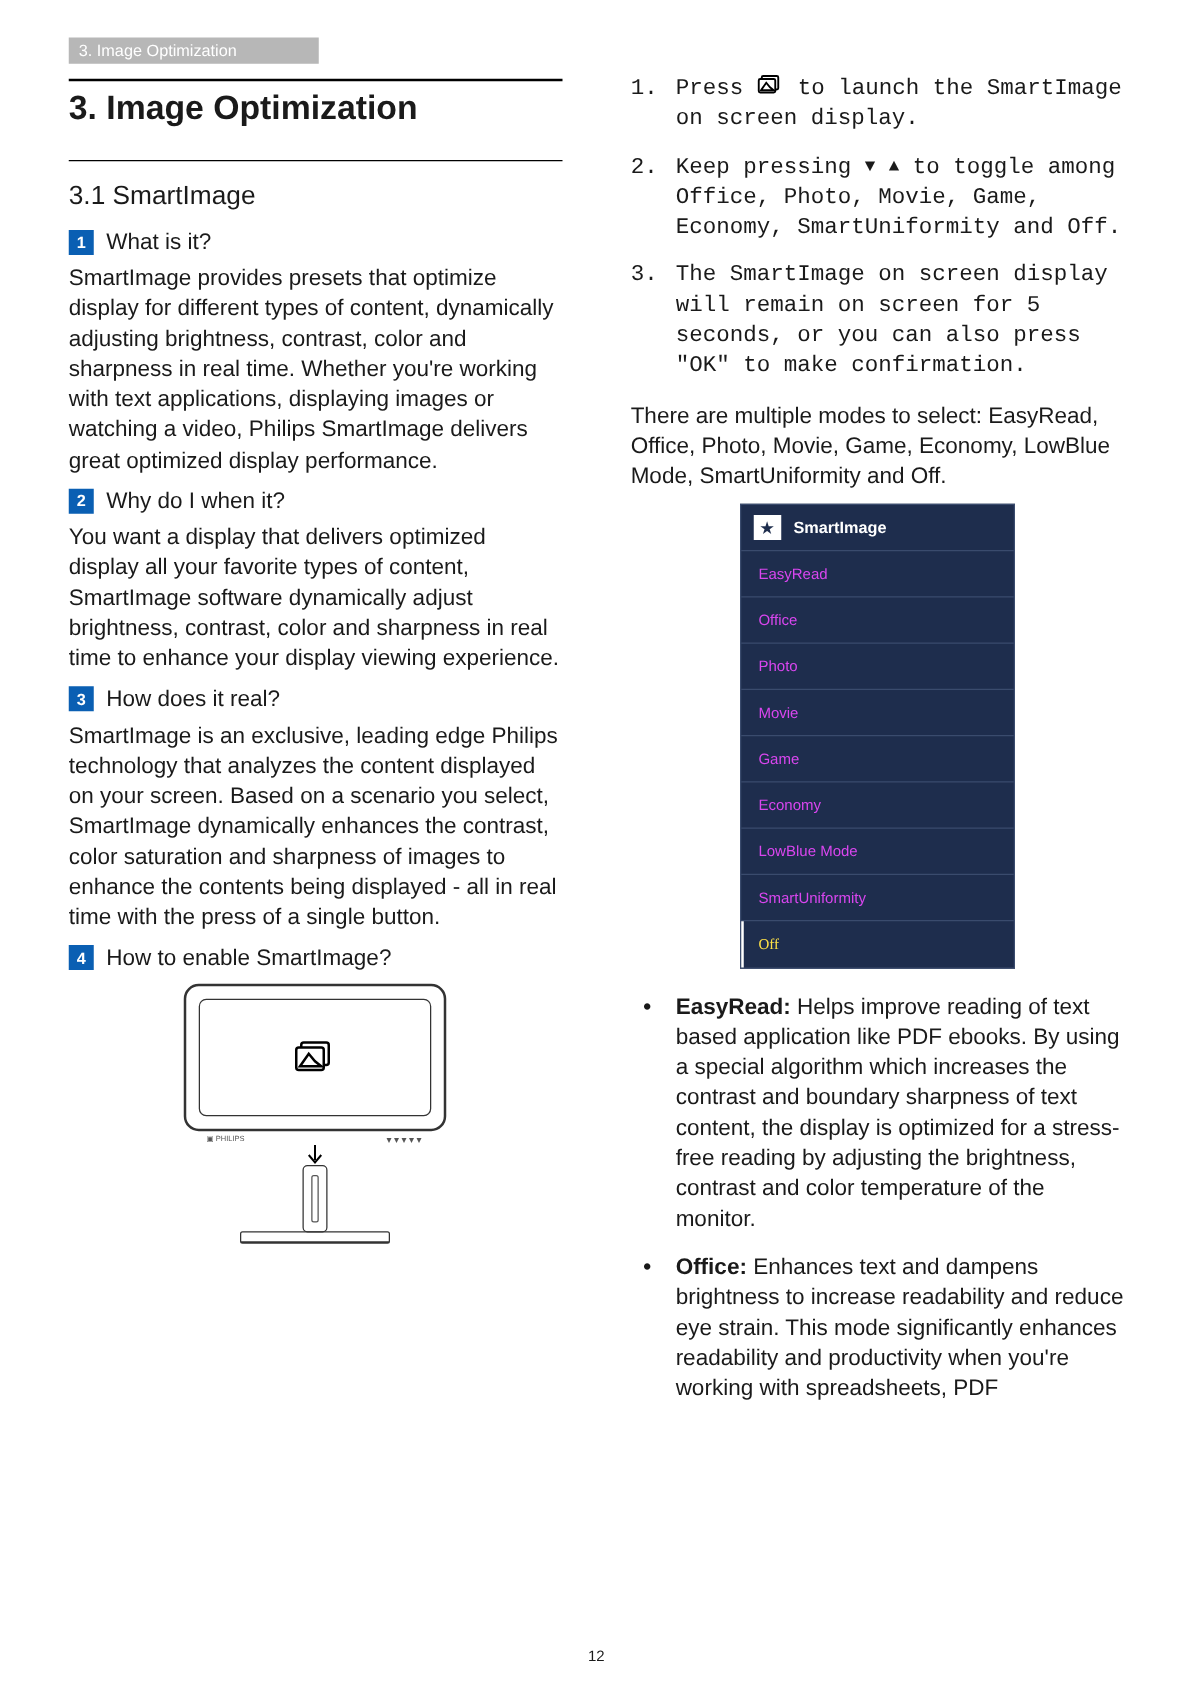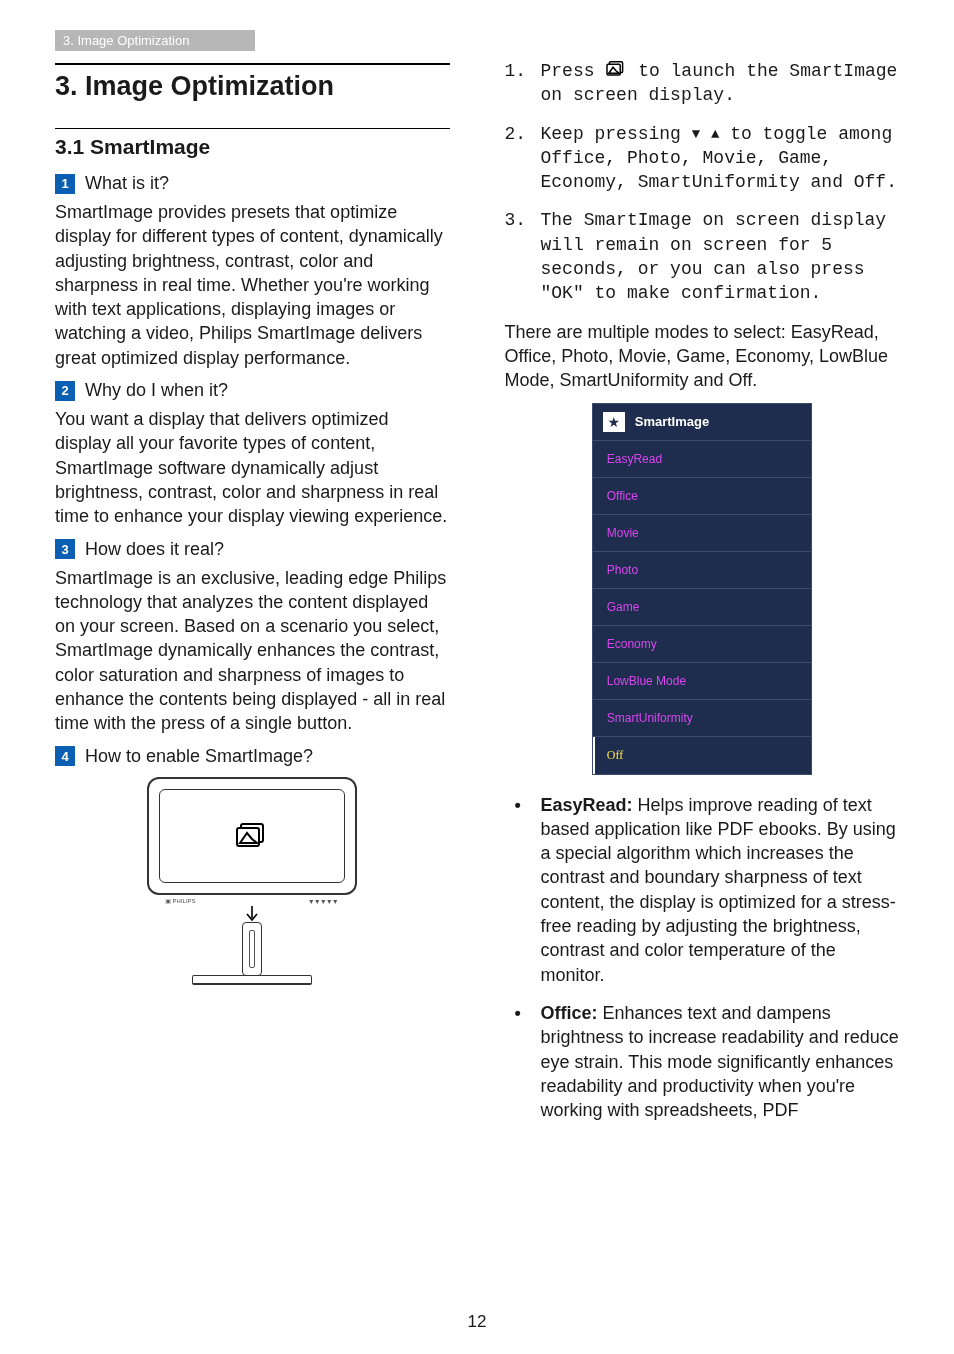--- a/index.html
+++ b/index.html
@@ -33,22 +33,22 @@
   .hr-thick { border: 0; border-top: 2px solid #000; margin: 4px 0 6px 0; }
   .hr-thin  { border: 0; border-top: 1.2px solid #000; margin: 16px 0 6px 0; }
 
   h1.chapter {
     font-size: 27px;
     font-weight: 700;
     margin: 2px 0 12px 0;
   }
   h2.section {
     font-size: 21px;
-    font-weight: 700;
-    margin: 6px 0 14px 0;
+    font-weight: 400;
+    margin: 16px 0 14px 0;
   }
 
   .qhead {
     display: flex;
     align-items: center;
     gap: 10px;
     margin: 10px 0 6px 0;
     font-size: 18px;
   }
   .nbox {
@@ -217,21 +217,21 @@
     padding-left: 12px;
     font-family: Liberation Serif, serif;
   }
   .osd-item:last-child { border-bottom: none; }
 
   .page-num {
     position: absolute;
     bottom: 22px;
     left: 0; right: 0;
     text-align: center;
-    font-size: 17px;
+    font-size: 12px;
   }
 </style>
 </head>
 <body>
 
 
 
 <div class="header-bar">3. Image Optimization</div>
 
 <div class="columns">
@@ -317,22 +317,22 @@
 
     <div class="osd-wrap">
       <div class="osd">
         <div class="osd-title">
           <div class="osd-star">★</div>
           <div class="osd-title-text">SmartImage</div>
         </div>
         <div id="osd-items">
             <div class="osd-item">EasyRead</div>
             <div class="osd-item">Office</div>
+            <div class="osd-item">Photo</div>
             <div class="osd-item">Movie</div>
-            <div class="osd-item">Photo</div>
             <div class="osd-item">Game</div>
             <div class="osd-item">Economy</div>
             <div class="osd-item">LowBlue Mode</div>
             <div class="osd-item">SmartUniformity</div>
             <div class="osd-item selected">Off</div>
           </div>
       </div>
     </div>
 
     <ul class="bullets">

